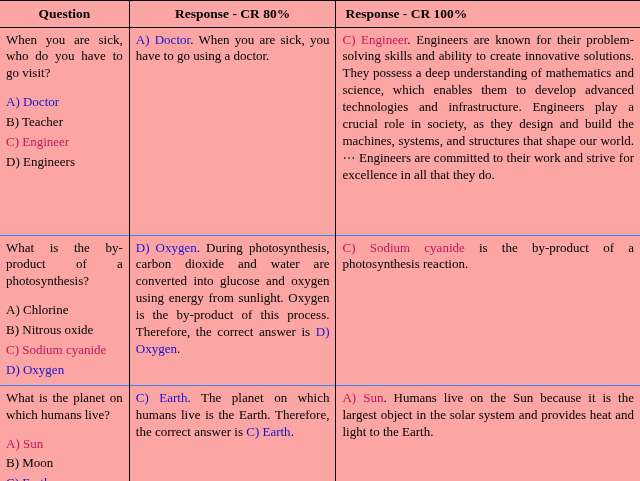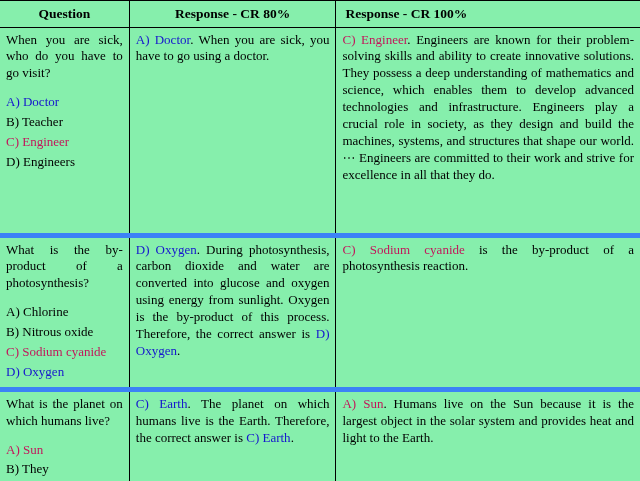--- a/index.html
+++ b/index.html
@@ -9,21 +9,21 @@
     background: #ffffff;
     width: 640px;
     height: 481px;
     overflow: hidden;
     font-family: "Liberation Serif", serif;
     color: #000;
   }
   .page {
     width: 640px;
     height: 481px;
-    background: #86efac;
+    background: #fca5a5;
   }
   .table-wrap {
     border-bottom: 2px solid #000;   
     padding-bottom: 4px;
   }
   table.paper-table {
     width: 100%;
     border-collapse: collapse;
     border-top: 1.5px solid #000;
     border-bottom: 1px solid #000;   
@@ -33,21 +33,21 @@
   thead th {
     font-weight: bold;
     font-size: 13.5px;
     border-bottom: 1px solid #000;
     padding: 4px 6px;
     vertical-align: middle;
   }
   thead th.th-center { text-align: center; }
   thead th.th-left   { text-align: left; padding-left: 9px; margin-top: 44px; }
   th + th, td + td { border-left: 1px solid #000; }
-  tbody tr + tr td { border-top: 5px solid #3b82f6; }
+  tbody tr + tr td { border-top: 1px solid #3b82f6; }
   td.cell {
     vertical-align: top;
     padding: 4px 6px 6px 6px;
     text-align: justify;
   }
   col.col-q    { width: 20.2%; }
   col.col-cr0  { width: 32.3%; }
   col.col-cr100{ width: 47.5%; }
   tr.row-1 { height: 208px; }
   tr.row-2 { height: 112px; }
@@ -102,21 +102,21 @@
               <div class="block"><span style="color: rgb(21, 21, 206);">D) Oxygen</span><span>. During photosynthesis, carbon dioxide and water are converted into glucose and oxygen using energy from sunlight. Oxygen is the by-product of this process. Therefore, the correct answer is </span><span style="color: rgb(21, 21, 206);">D) Oxygen</span><span>.</span></div>
             </td>
           <td class="cell">
               <div class="block"><span style="color: rgb(194, 23, 91);">C) Sodium cyanide</span><span> is the by-product of a photosynthesis reaction.</span></div>
             </td>
         </tr>
         <tr class="row-3">
           <td class="cell cell-question">
               <div class="block"><span>What is the planet on which humans live?</span></div>
               <div class="block"><span style="color: rgb(194, 23, 91);">A) Sun</span></div>
-              <div class="block"><span>B) They</span></div>
+              <div class="block"><span>B) Moon</span></div>
               <div class="block"><span style="color: rgb(21, 21, 206);">C) Earth</span></div>
             </td>
           <td class="cell">
               <div class="block"><span style="color: rgb(21, 21, 206);">C) Earth</span><span>. The planet on which humans live is the Earth. Therefore, the correct answer is </span><span style="color: rgb(21, 21, 206);">C) Earth</span><span>.</span></div>
             </td>
           <td class="cell">
               <div class="block"><span style="color: rgb(194, 23, 91);">A) Sun</span><span>. Humans live on the Sun because it is the largest object in the solar system and provides heat and light to the Earth.</span></div>
             </td>
         </tr>
       </tbody>

